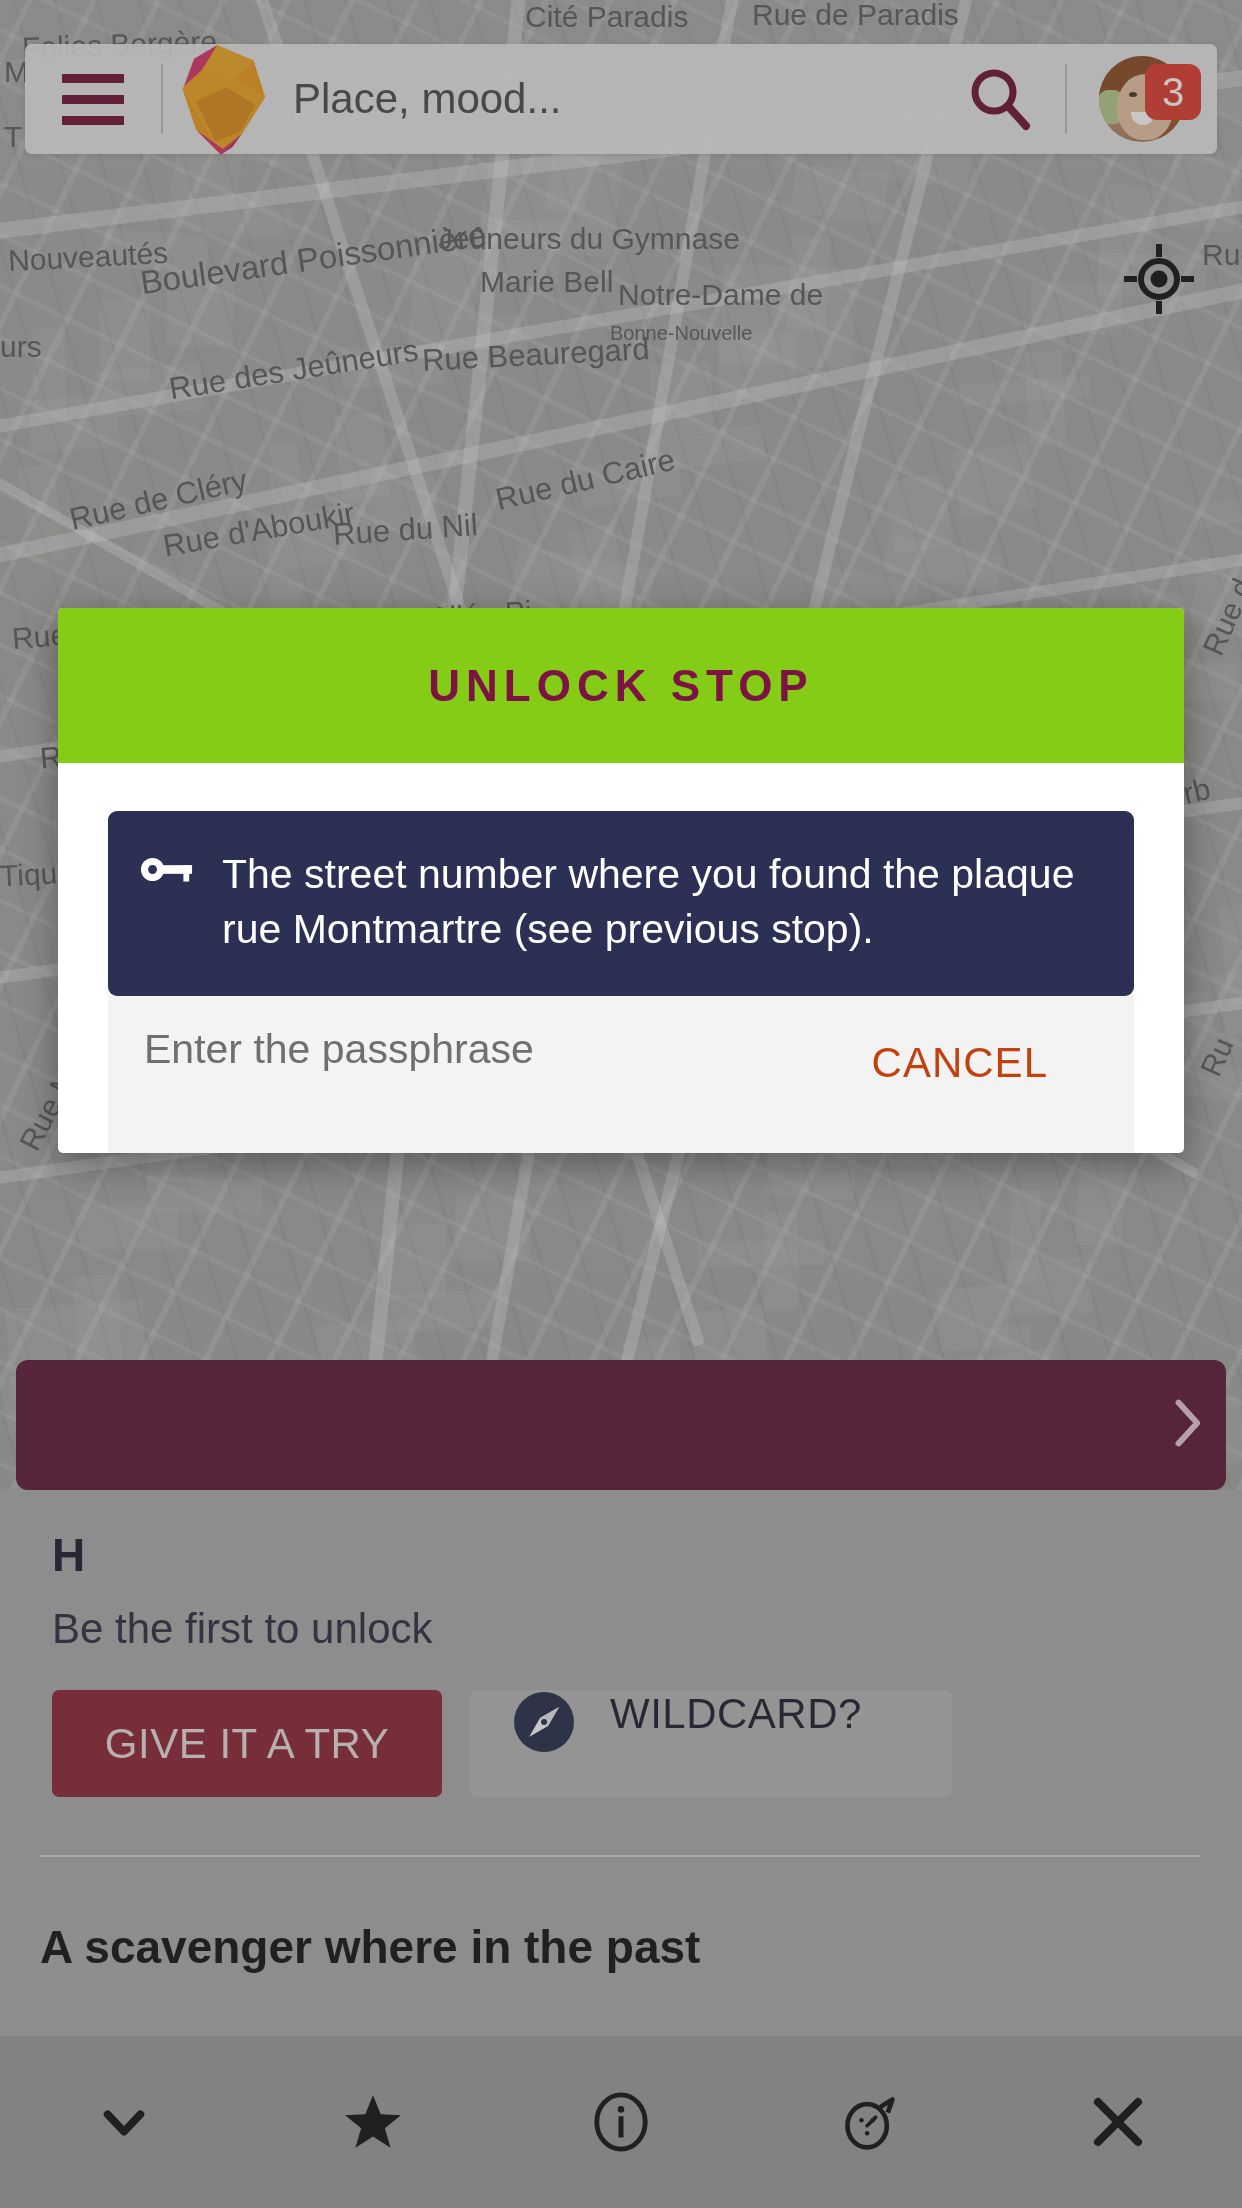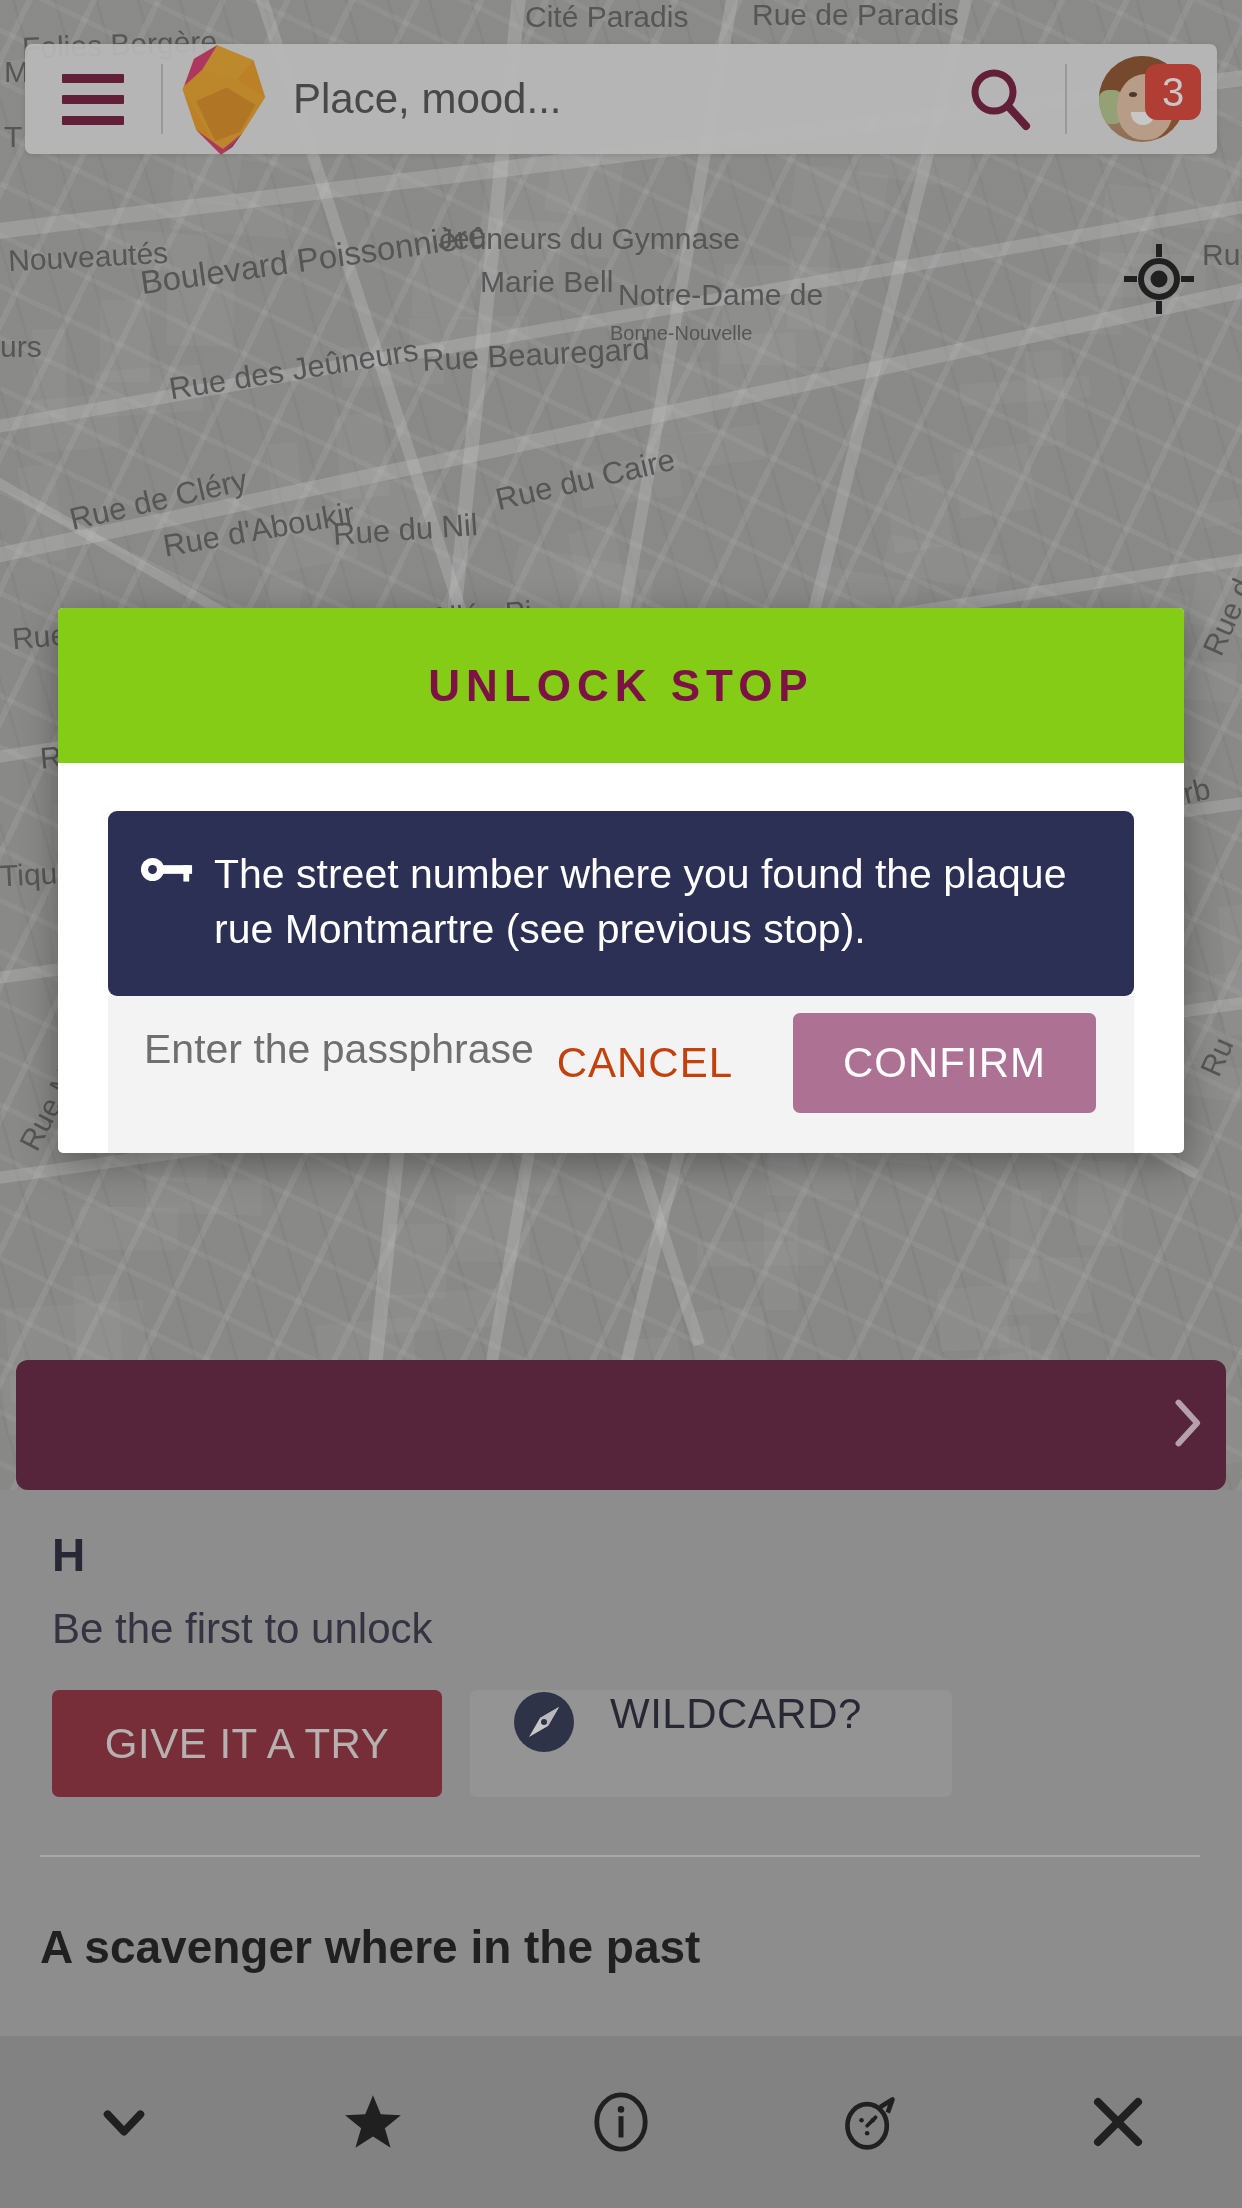--- a/index.html
+++ b/index.html
@@ -100,21 +100,21 @@
     background:#ffffff;border-radius:5px;
     box-shadow:0 10px 36px rgba(0,0,0,.35);
     overflow:hidden;
   }
   #dlg-header{height:155px;background:#84cc16;display:flex;align-items:center;justify-content:center;}
   #dlg-title{
     color:#7d1245;font-size:44px;font-weight:bold;letter-spacing:6px;
   }
   #hintbox{
     margin:48px 50px 0 50px;background:#2b3054;border-radius:9px;
-    display:flex;gap:20px;padding:36px 40px 40px 32px;box-sizing:border-box;
+    display:flex;gap:28px;padding:36px 40px 40px 32px;box-sizing:border-box;
   }
   #hint-text{color:#ffffff;font-size:41px;line-height:1.33;}
   #passinput{
     margin:0 50px;background:#f3f3f3;height:175px;box-sizing:border-box;
     padding:30px 36px;font-size:41px;color:#6f6f6f;cursor:text;
   }
   #dlg-actions{
     position:absolute;left:0;right:0;bottom:0;height:180px;
     display:flex;align-items:center;justify-content:flex-end;gap:12px;padding-right:88px;box-sizing:border-box;
   }
@@ -431,15 +431,14 @@
         <rect x="45" y="10.5" width="6" height="17" fill="#ffffff"></rect>
       </svg>
     </span>
     <div id="hint-text">The street number where you found the plaque rue Montmartre (see previous stop).</div>
   </div>
 
   <div id="passinput">Enter the passphrase</div>
 
   <div id="dlg-actions">
     <button id="btn-cancel">CANCEL</button>
-    <button id="btn-confirm">CONFIRM</button>
   </div>
 </div>
 
 </body></html>

